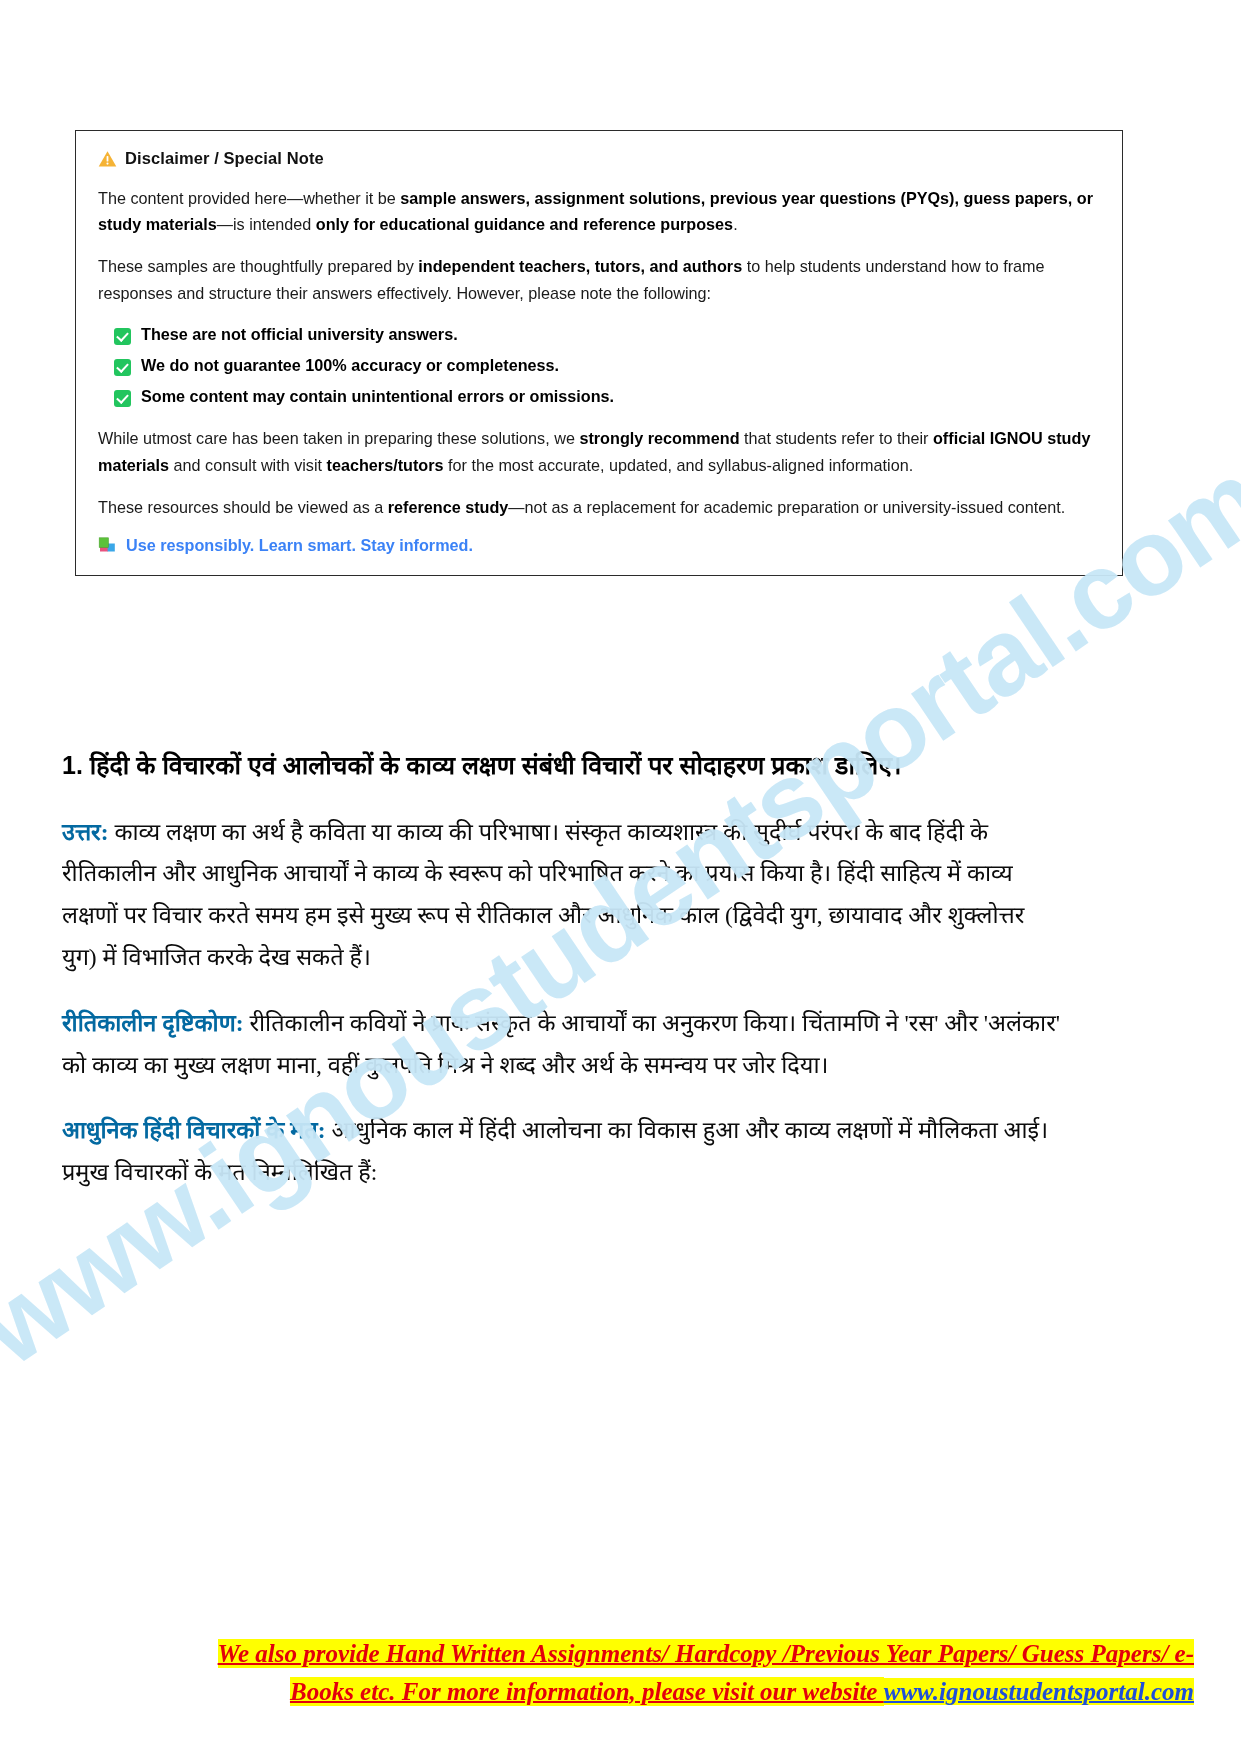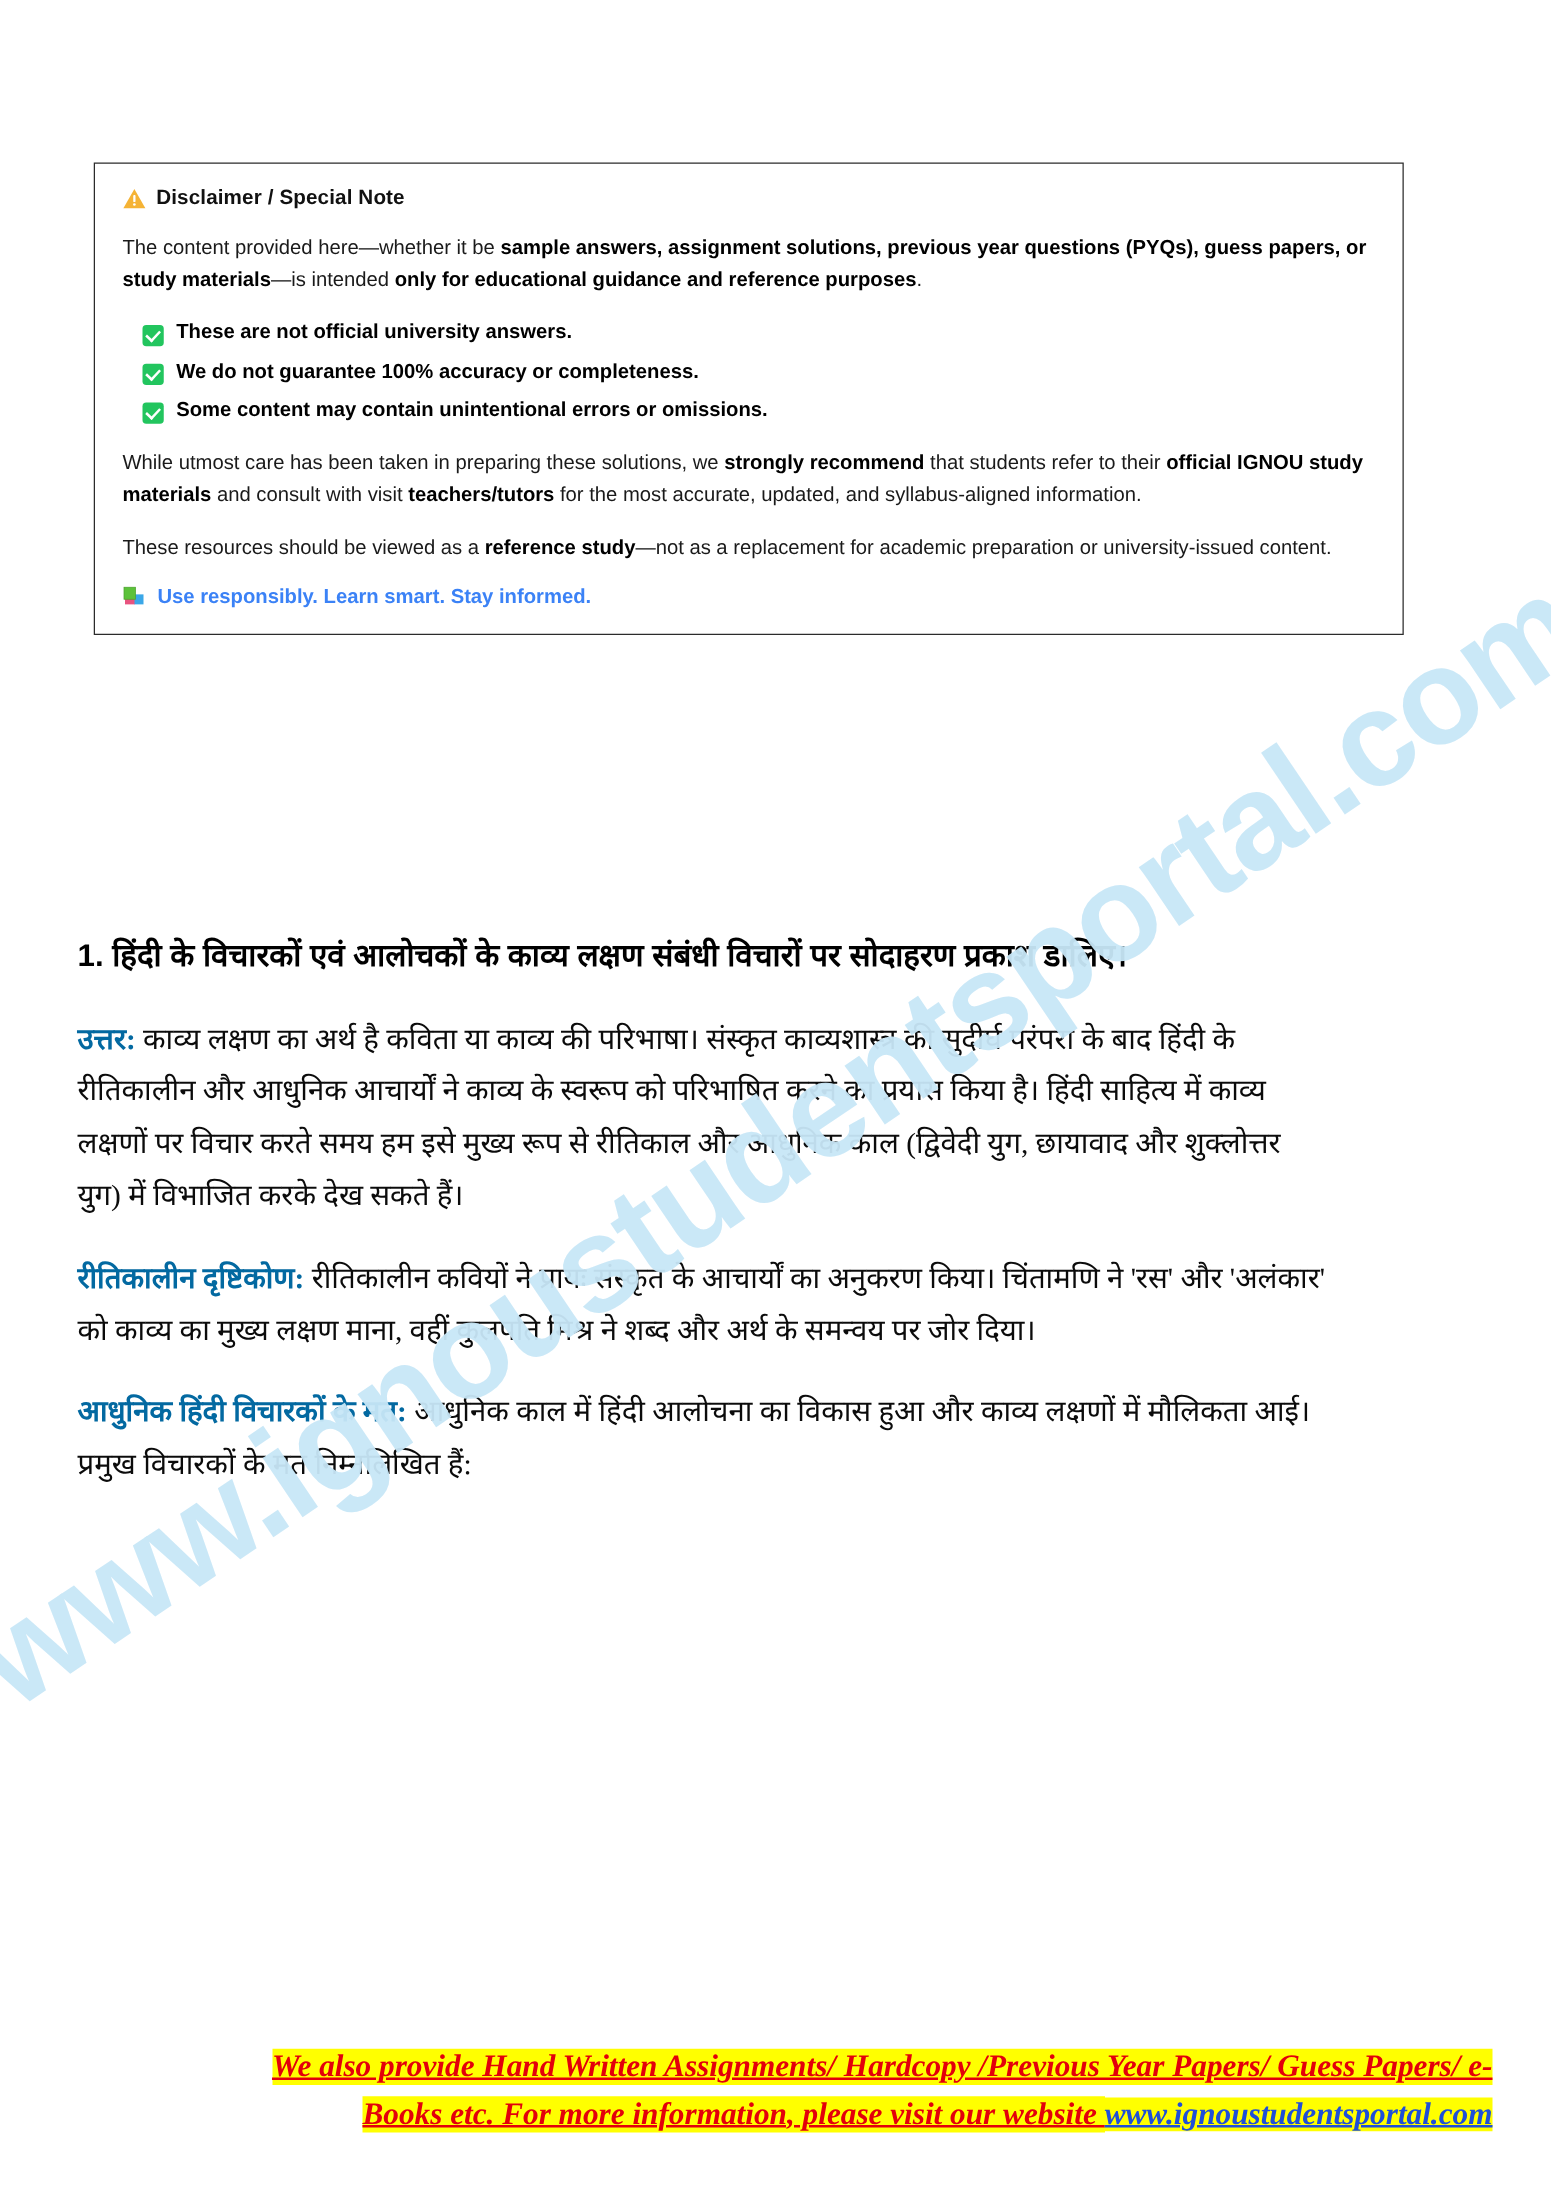--- a/index.html
+++ b/index.html
@@ -179,20 +179,21 @@
           <path d="M9.5 1.2 L18.3 16.6 L0.7 16.6 Z" fill="#f5b335"></path>
           <rect x="8.6" y="6.0" width="1.8" height="5.6" rx="0.7" fill="#ffffff"></rect>
           <circle cx="9.5" cy="13.6" r="1.05" fill="#ffffff"></circle>
         </svg>
       </span>
       <span>Disclaimer / Special Note</span>
     </div>
 
     <p class="d-para"><span>The content provided here—whether it be </span><b>sample answers, assignment solutions, previous year questions (PYQs), guess papers, or study materials</b><span>—is intended </span><b>only for educational guidance and reference purposes</b><span>.</span></p>
 
+    <p class="d-para"><span>These samples are thoughtfully prepared by </span><b>independent teachers, tutors, and authors</b><span> to help students understand how to frame responses and structure their answers effectively. However, please note the following:</span></p>
 
     <ul class="check-list">
       <li>
         <span class="check-box"></span>
         <span>These are not official university answers.</span>
       </li>
       <li>
         <span class="check-box"></span>
         <span>We do not guarantee 100% accuracy or completeness.</span>
       </li>

